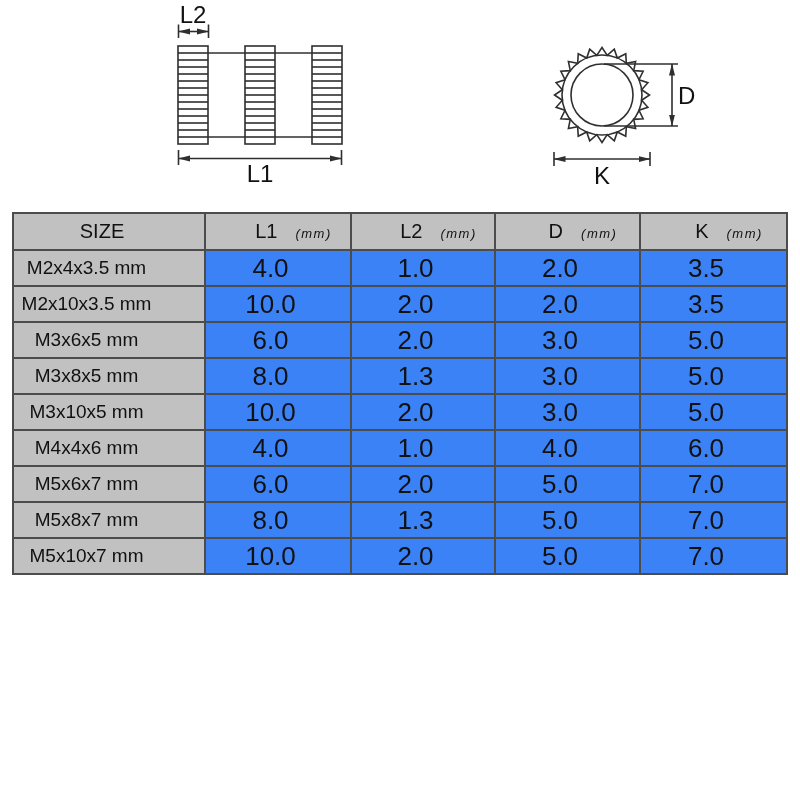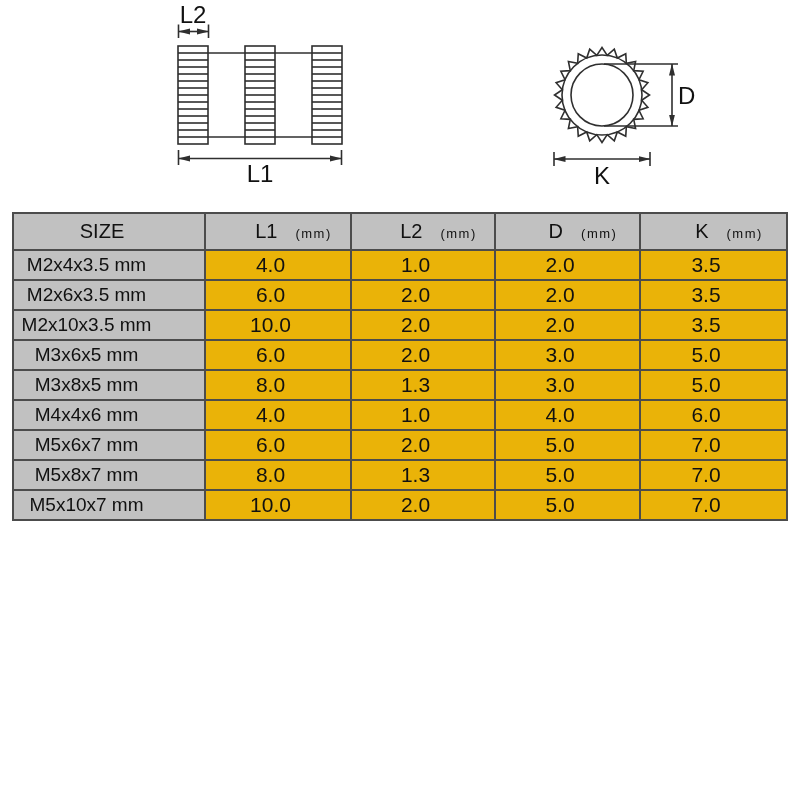--- a/index.html
+++ b/index.html
@@ -41,40 +41,41 @@
   }
   .spec th, .spec td {
     border: 2px solid var(--table_border, #4c4c4c);
     text-align: center;
     vertical-align: middle;
     font-weight: normal;
     white-space: nowrap;
     overflow: hidden;
   }
   .spec thead tr { height: 37px; }
-  .spec tbody tr { height: 30px; }
+  .spec tbody tr { height: 36px; }
   .spec thead th {
     background: var(--table_header_bg, #c1c1c1);
     font-size: 20px;
     padding-left: 32px;
   }
   .spec tbody th.col-size {
     background: var(--size_column_bg, #c1c1c1);
     font-size: 19px;
   }
   .spec .col-size { padding-right: 46px; }
   .spec tbody td {
-    background: #eab308;
-    font-size: 21px;
+    background: #3b82f6;
+    font-size: 26px;
     padding-right: 16px;
   }
   .hunit {
     font-size: 13px;
     letter-spacing: 1.5px;
     margin-left: 18px;
+    font-style: italic;
   }
 </style>
 </head>
 <body>
 
 <div id="stage">
 
   <svg id="drawing" class="draw" width="800" height="205" viewBox="0 0 800 205">
     <defs>
       <marker id="arrowhead" orient="auto-start-reverse" markerUnits="userSpaceOnUse" markerWidth="12" markerHeight="8" refX="11.5" refY="4">
@@ -189,44 +190,44 @@
     </thead>
     <tbody>
         <tr>
           <th class="col-size">M2x4x3.5 mm</th>
           <td>4.0</td>
           <td>1.0</td>
           <td>2.0</td>
           <td>3.5</td>
         </tr>
         <tr>
-          <th class="col-size">M2x6x3.5 mm</th>
-          <td>6.0</td>
-          <td>2.0</td>
-          <td>2.0</td>
-          <td>3.5</td>
-        </tr>
-        <tr>
           <th class="col-size">M2x10x3.5 mm</th>
           <td>10.0</td>
           <td>2.0</td>
           <td>2.0</td>
           <td>3.5</td>
         </tr>
         <tr>
           <th class="col-size">M3x6x5 mm</th>
           <td>6.0</td>
           <td>2.0</td>
           <td>3.0</td>
           <td>5.0</td>
         </tr>
         <tr>
           <th class="col-size">M3x8x5 mm</th>
           <td>8.0</td>
           <td>1.3</td>
+          <td>3.0</td>
+          <td>5.0</td>
+        </tr>
+        <tr>
+          <th class="col-size">M3x10x5 mm</th>
+          <td>10.0</td>
+          <td>2.0</td>
           <td>3.0</td>
           <td>5.0</td>
         </tr>
         <tr>
           <th class="col-size">M4x4x6 mm</th>
           <td>4.0</td>
           <td>1.0</td>
           <td>4.0</td>
           <td>6.0</td>
         </tr>

